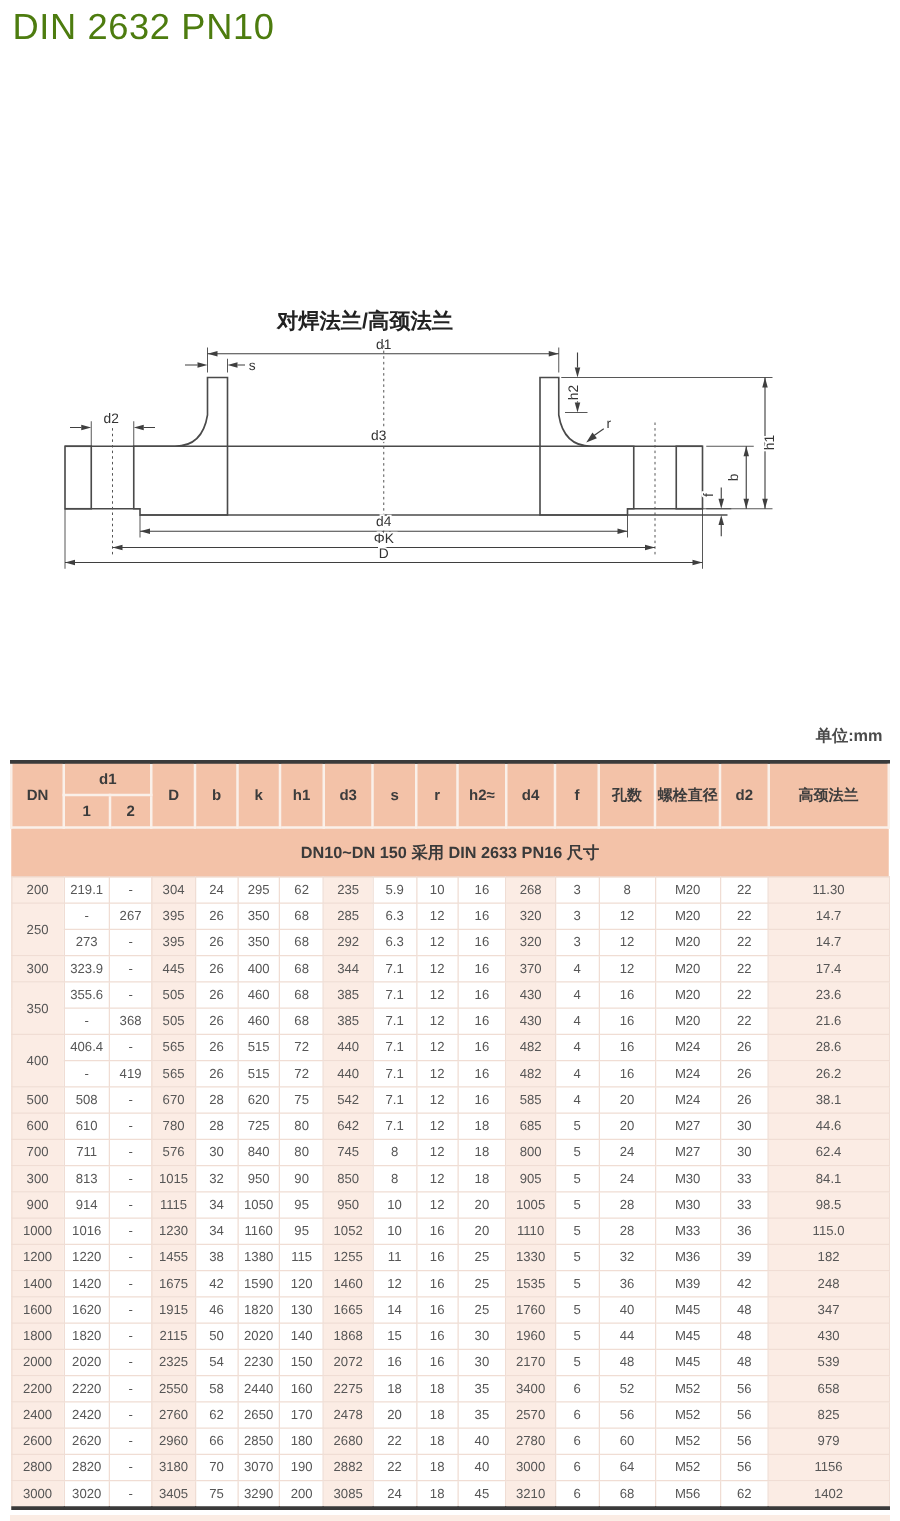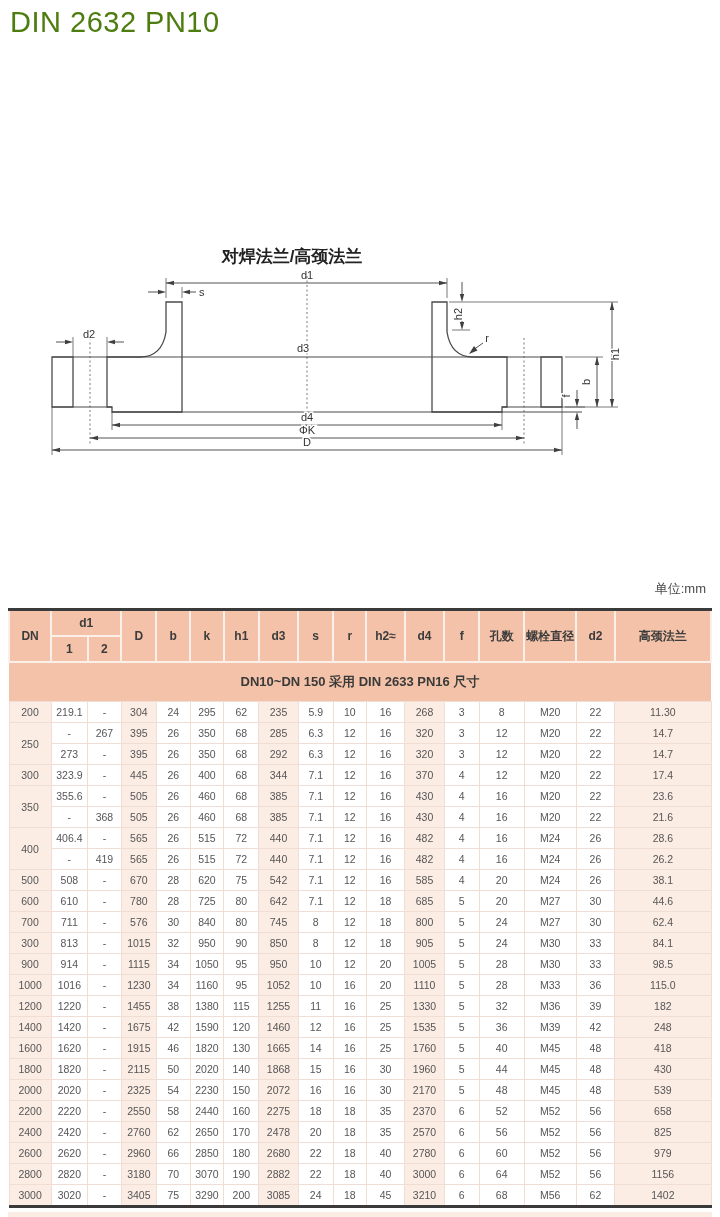--- a/index.html
+++ b/index.html
@@ -6,21 +6,21 @@
   body{
     width:720px;height:1217px;position:relative;background:#ffffff;
     font-family:"Liberation Sans","DejaVu Sans",sans-serif;overflow:hidden;
   }
   .page-title{
     position:absolute;left:10px;top:6px;font-size:29px;font-weight:400;
     letter-spacing:.5px;color:#4d7c0f;
   }
   .drawing-wrap{position:absolute;left:0;top:240px;width:569px;height:235px;}
   .unit-label{
-    position:absolute;right:14px;top:580px;font-size:13px;color:#4a4a4a;
+    position:absolute;right:14px;top:580px;font-size:13px;color:#4a4a4a;font-weight:bold;
   }
   .table-wrap{position:absolute;left:8px;top:608px;width:704px;}
   table.spec{
     border-collapse:collapse;table-layout:fixed;width:704px;
     border-top:3px solid #3a3a3a;border-bottom:3px solid #3a3a3a;
   }
   table.spec th{
     background:var(--header-bg,#f3c2a8);border:2px solid #faf0e9;
     font-size:12px;font-weight:bold;color:#3c3c3c;height:24px;padding:0;
     text-align:center;
@@ -507,21 +507,21 @@
           <td>130</td>
           <td class="tint">1665</td>
           <td>14</td>
           <td>16</td>
           <td>25</td>
           <td class="tint">1760</td>
           <td>5</td>
           <td>40</td>
           <td>M45</td>
           <td>48</td>
-          <td class="tint">418</td>
+          <td class="tint">347</td>
         </tr>
         <tr>
           <td rowspan="1" class="tint">1800</td>
           <td>1820</td>
           <td>-</td>
           <td class="tint">2115</td>
           <td>50</td>
           <td>2020</td>
           <td>140</td>
           <td class="tint">1868</td>
@@ -559,21 +559,21 @@
           <td>2220</td>
           <td>-</td>
           <td class="tint">2550</td>
           <td>58</td>
           <td>2440</td>
           <td>160</td>
           <td class="tint">2275</td>
           <td>18</td>
           <td>18</td>
           <td>35</td>
-          <td class="tint">2370</td>
+          <td class="tint">3400</td>
           <td>6</td>
           <td>52</td>
           <td>M52</td>
           <td>56</td>
           <td class="tint">658</td>
         </tr>
         <tr>
           <td rowspan="1" class="tint">2400</td>
           <td>2420</td>
           <td>-</td>

